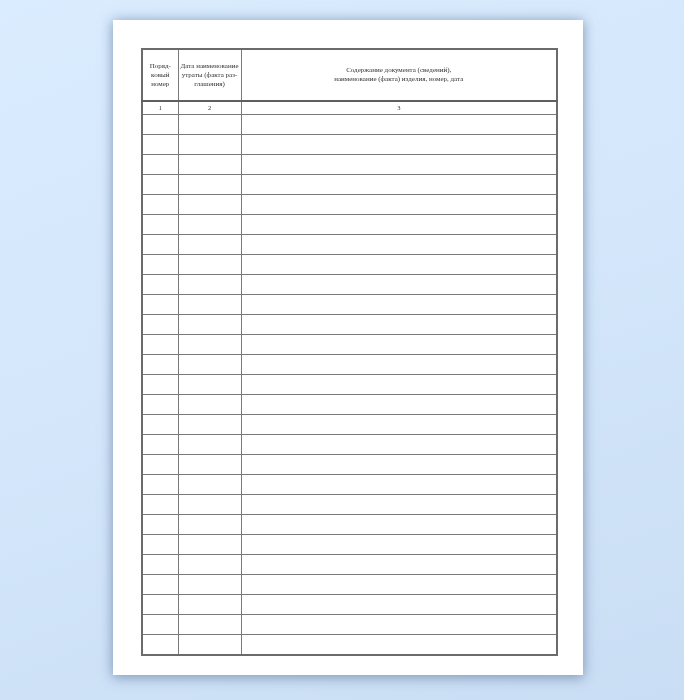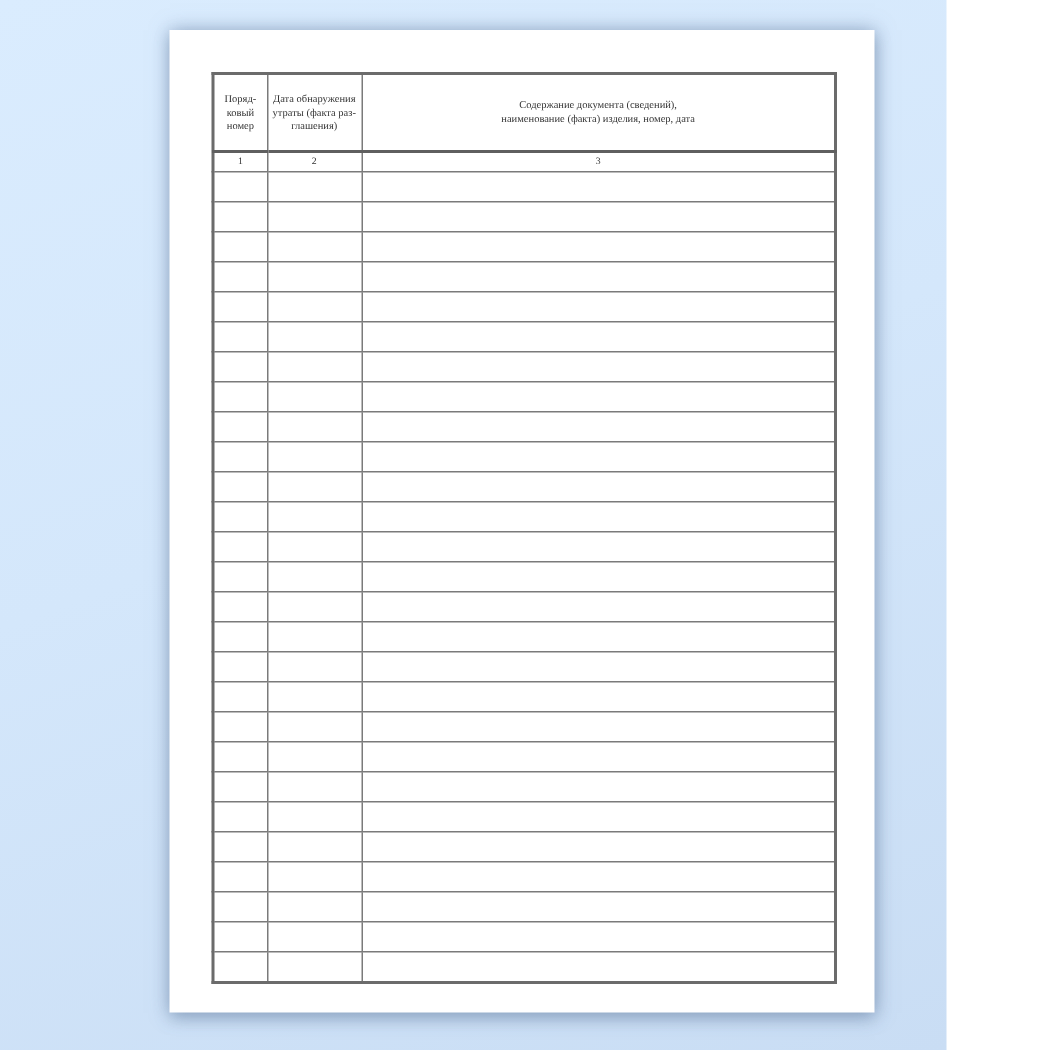--- a/index.html
+++ b/index.html
@@ -5,21 +5,21 @@
   html, body {
     margin: 0;
     padding: 0;
     width: 700px;
     height: 700px;
     overflow: hidden;
     font-family: "Liberation Serif", "DejaVu Serif", serif;
   }
   .backdrop {
     position: relative;
-    width: 631px;
+    width: 684px;
     height: 700px;
     background: linear-gradient(160deg, #daecfe 0%, #d4e7fb 45%, #c9ddf4 100%);
     font-family: Liberation Serif, serif;
   }
   .page {
     position: absolute;
     left: 113px;
     top: 20px;
     width: 470px;
     height: 655px;
@@ -77,21 +77,21 @@
       <colgroup>
         <col class="c-num">
         <col class="c-date">
         <col class="c-content">
       </colgroup>
       <tbody>
         <tr class="header-row">
           <th>Поряд-
 ковый
 номер</th>
-          <th>Дата обнаружения
+          <th>Дата наименование
 утраты (факта раз-
 глашения)</th>
           <th>Содержание документа (сведений),
 наименование (факта) изделия, номер, дата</th>
         </tr>
         <tr class="index-row">
           <td>1</td>
           <td>2</td>
           <td>3</td>
         </tr>

